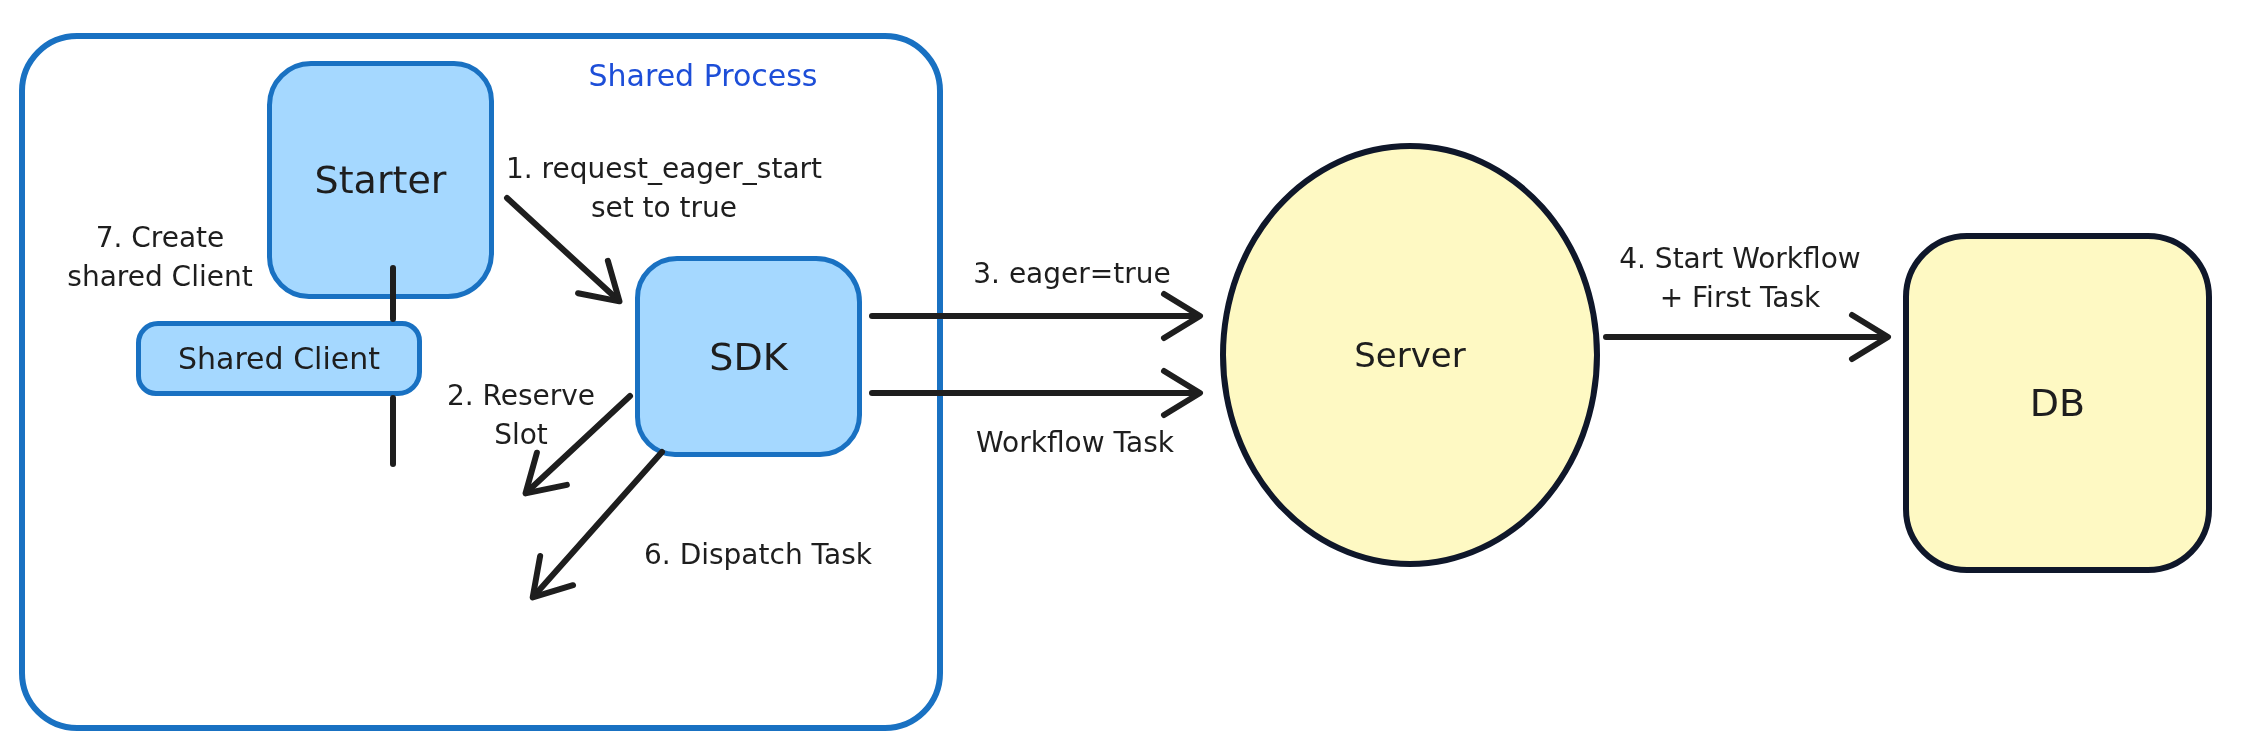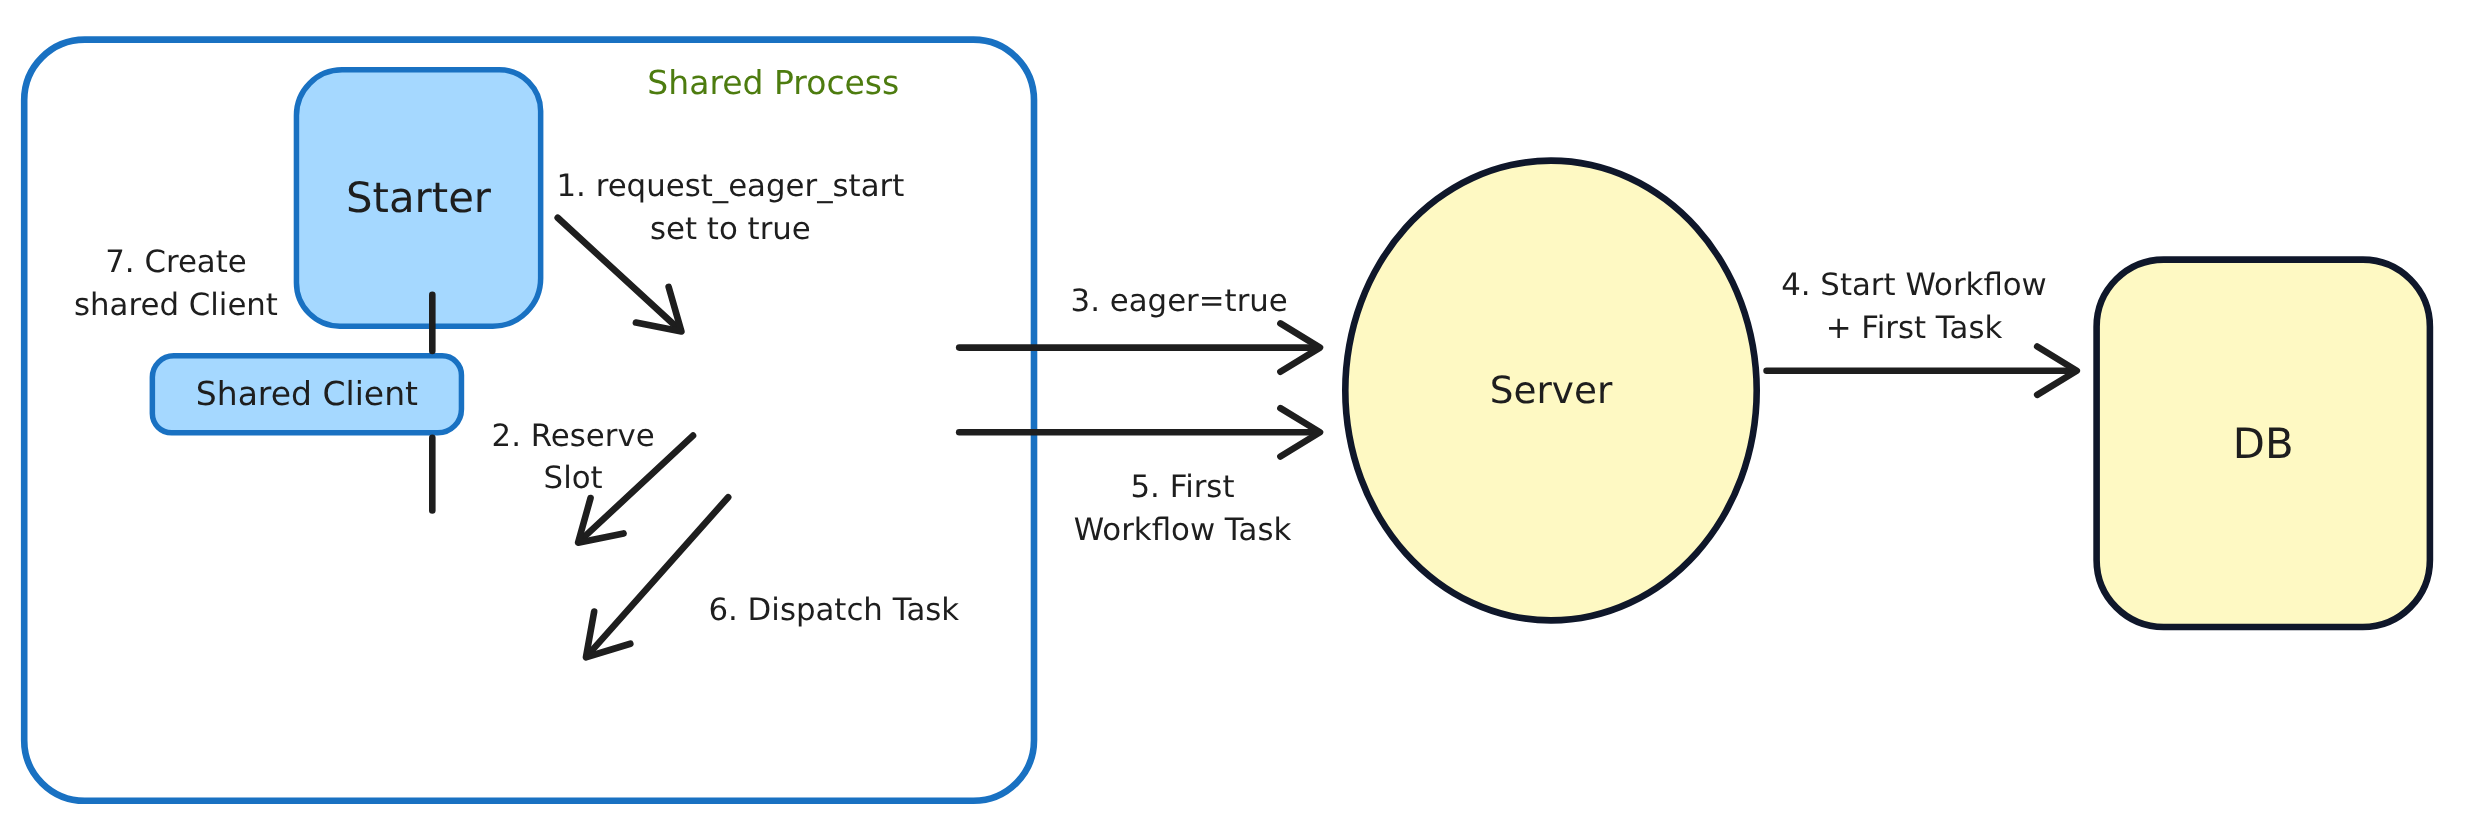--- a/index.html
+++ b/index.html
@@ -24,21 +24,21 @@
     width: 912px; height: 686px;
     border: 6px solid #1971c2;
     border-radius: 58px;
     background: transparent;
     z-index: 1;
   }
   .group-label {
     position: absolute;
     left: 703px; top: 58px;
     transform: translateX(-50%);
-    color: #4d7c0f;
+    color: #1d4ed8;
     font-size: 30px;
     font-weight: 500;
     white-space: nowrap;
     z-index: 2;
   }
   .node {
     position: absolute;
     display: flex;
     align-items: center;
     justify-content: center;
@@ -106,20 +106,23 @@
       <line x1="1606" y1="337" x2="1886" y2="337" marker-end="url(#arrowhead)"></line>
     </g>
   </svg>
 
   <div class="node blue node-starter">
     <span>Starter</span>
   </div>
   <div class="node blue node-shared-client">
     <span>Shared Client</span>
   </div>
+  <div class="node blue node-sdk">
+    <span>SDK</span>
+  </div>
   <div class="node red node-server">
     <span>Server</span>
   </div>
   <div class="node red node-db">
     <span>DB</span>
   </div>
 
   <div class="annot annot-create">
     <div>7. Create</div>
     <div>shared Client</div>
@@ -133,20 +136,19 @@
     <div>Slot</div>
   </div>
   <div class="annot annot-eagertrue">
     <div>3. eager=true</div>
   </div>
   <div class="annot annot-startwf">
     <div>4. Start Workflow</div>
     <div>+ First Task</div>
   </div>
   <div class="annot annot-firstwft">
-    <div>5. First</div>
     <div>Workflow Task</div>
   </div>
   <div class="annot annot-dispatch">
     <div>6. Dispatch Task</div>
   </div>
 
 </div>
 
 </body></html>

